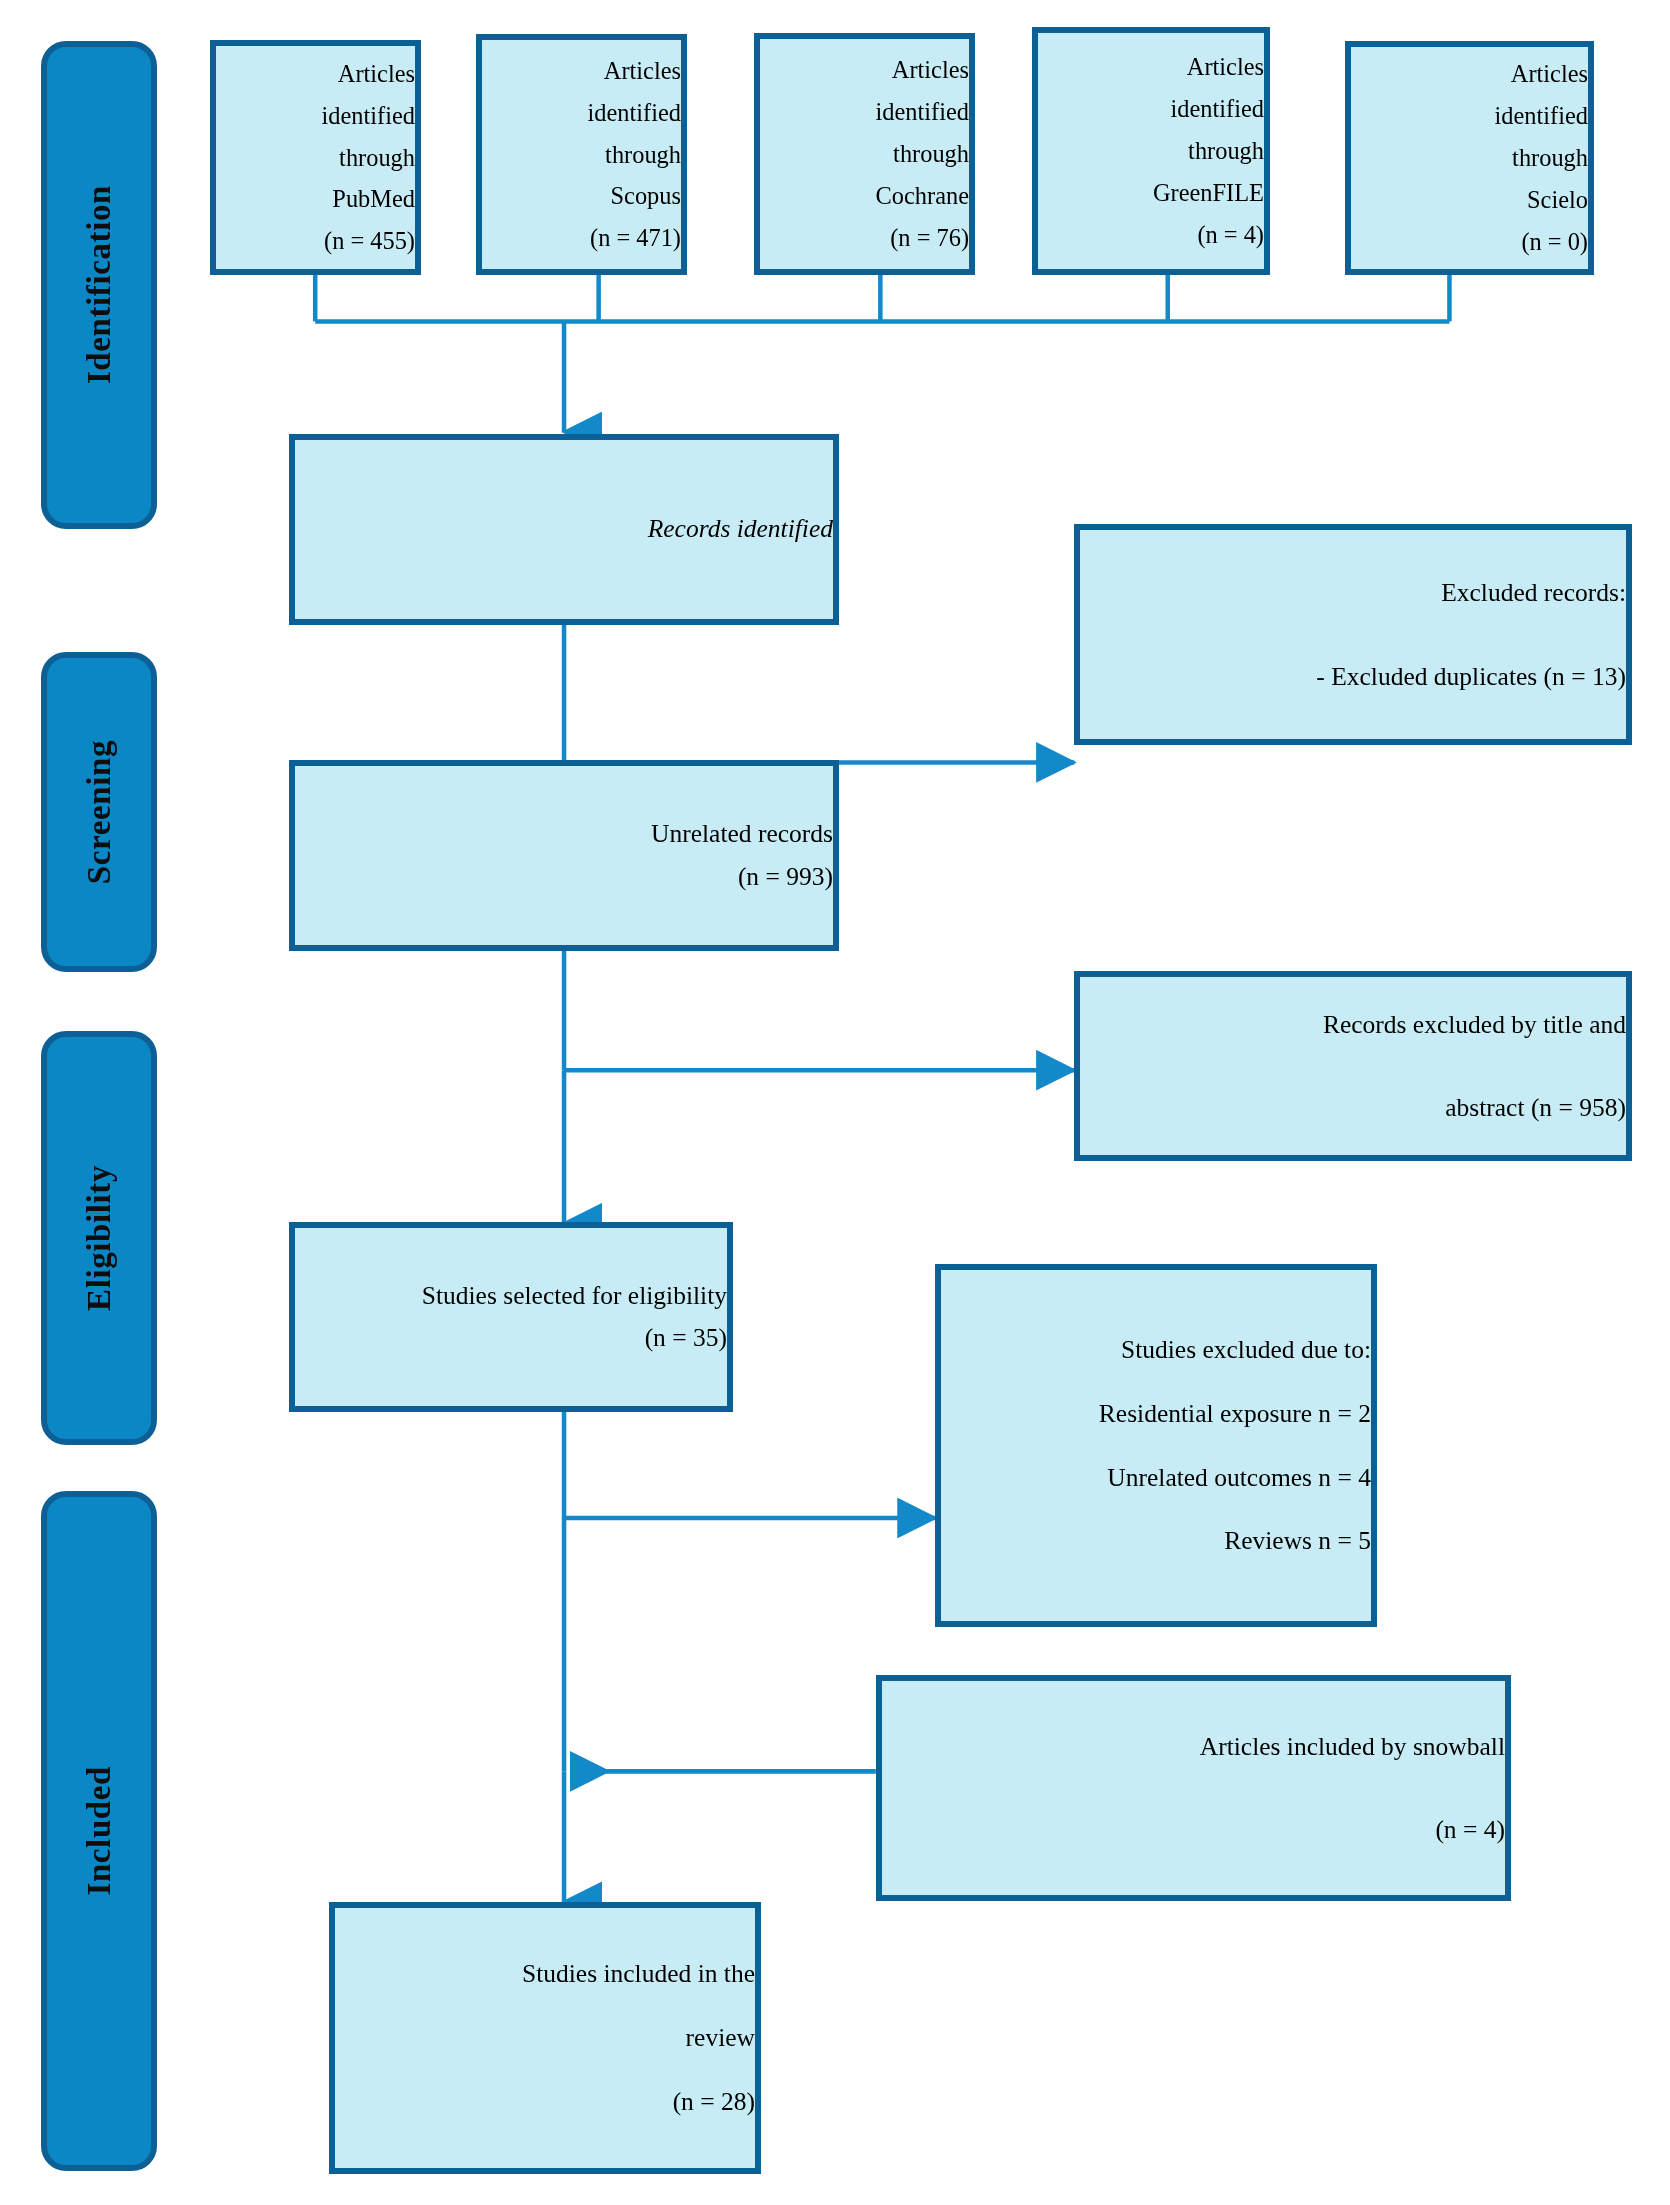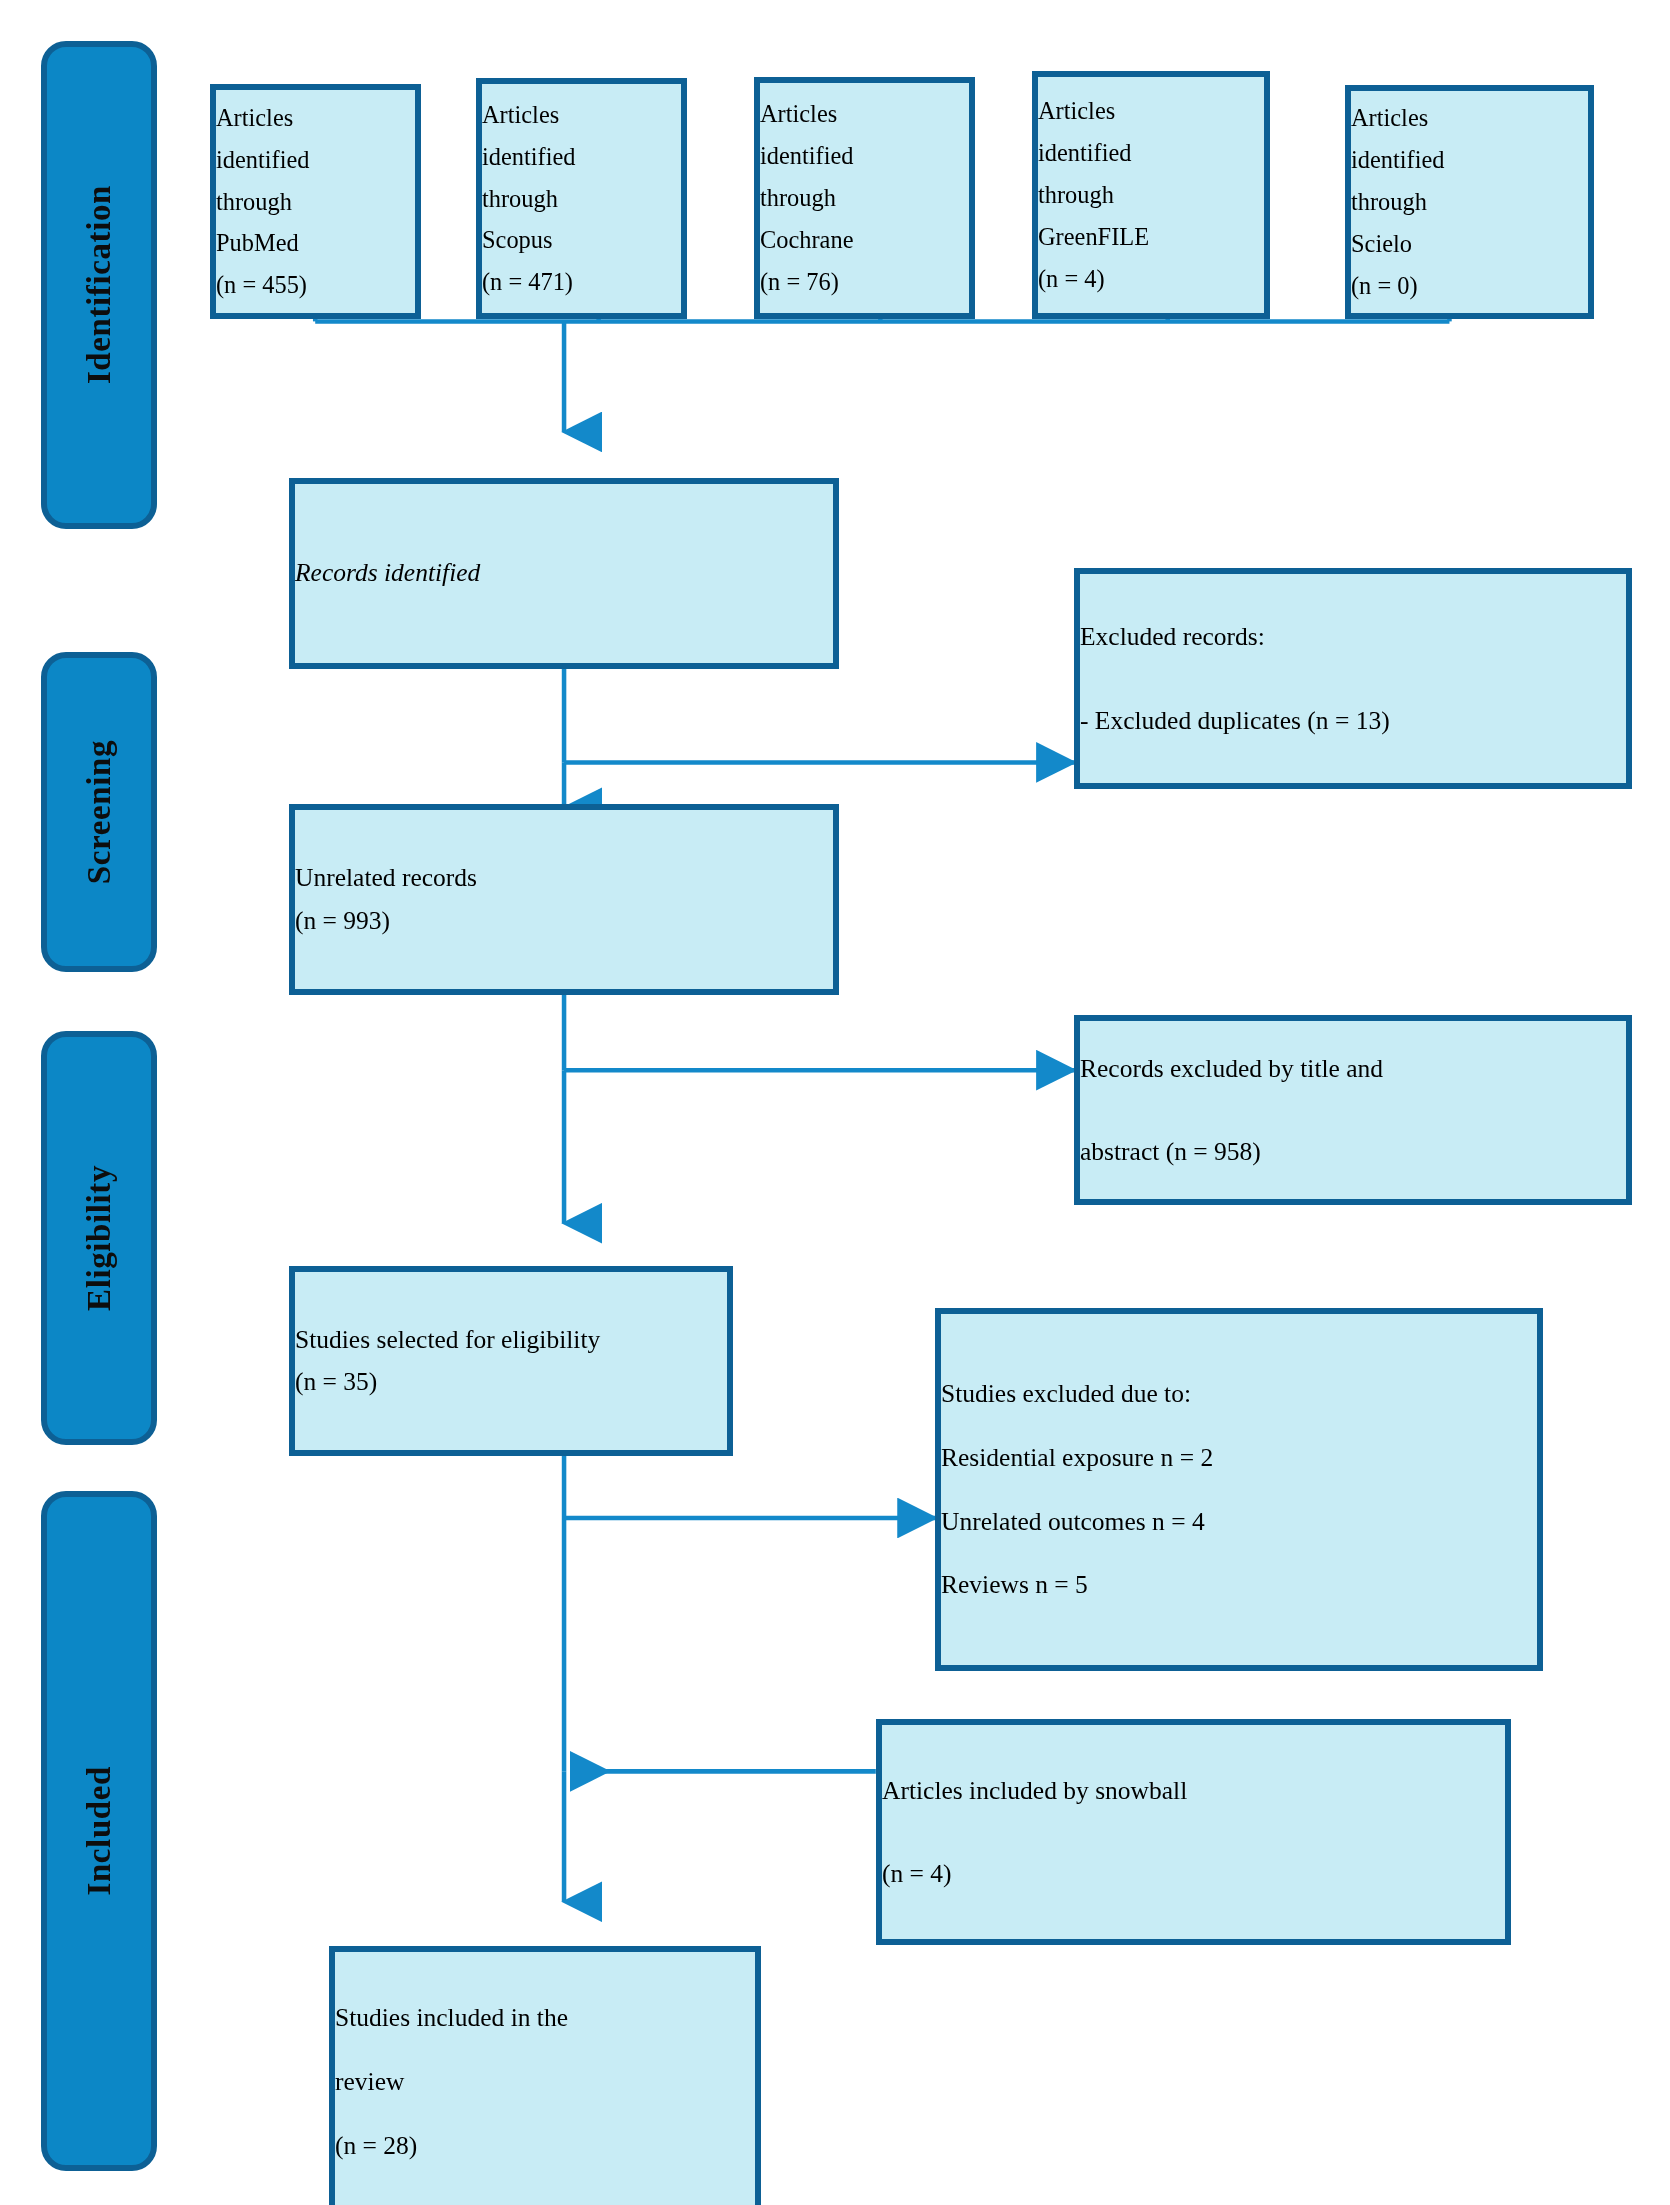--- a/index.html
+++ b/index.html
@@ -29,25 +29,24 @@
   }
 
   
   .node{
     position:absolute;
     background:#c8ecf5;
     border:6.2px solid #0d6095;
     box-sizing:border-box;
     display:flex;flex-direction:column;
     align-items:center;justify-content:center;
-    text-align:left;
+    text-align:right;
     color:#000;
     font-size:25px;
     line-height:1.55;
-    margin-top:44px;
   }
   .node .ln{display:block;width:100%;}
 
   
   .srcbox{font-size:24.4px;line-height:1.72;}
   
   .sidebox{font-size:25.5px;line-height:2.25;gap:26px;}
   .mainbox{font-size:25.5px;line-height:1.65;}
   .tallbox{font-size:25.5px;line-height:2.5;}
 </style>
@@ -171,21 +170,21 @@
   <div class="node sidebox" style="left:1074px;top:971px;width:558px;height:190px;">
     <span class="ln">Records excluded by title and</span>
     <span class="ln">abstract (n = 958)</span>
   </div>
 
   <div class="node mainbox" style="left:289px;top:1222px;width:444px;height:190px;">
     <span class="ln">Studies selected for eligibility</span>
     <span class="ln">(n = 35)</span>
   </div>
 
-  <div class="node tallbox" style="left:935px;top:1264px;width:608px;height:363px;">
+  <div class="node tallbox" style="left:935px;top:1264px;width:442px;height:363px;">
     <span class="ln">Studies excluded due to:</span>
     <span class="ln">Residential exposure n = 2</span>
     <span class="ln">Unrelated outcomes n = 4</span>
     <span class="ln">Reviews n = 5</span>
   </div>
 
   <div class="node sidebox" style="left:876px;top:1675px;width:635px;height:226px;">
     <span class="ln">Articles included by snowball</span>
     <span class="ln">(n = 4)</span>
   </div>

